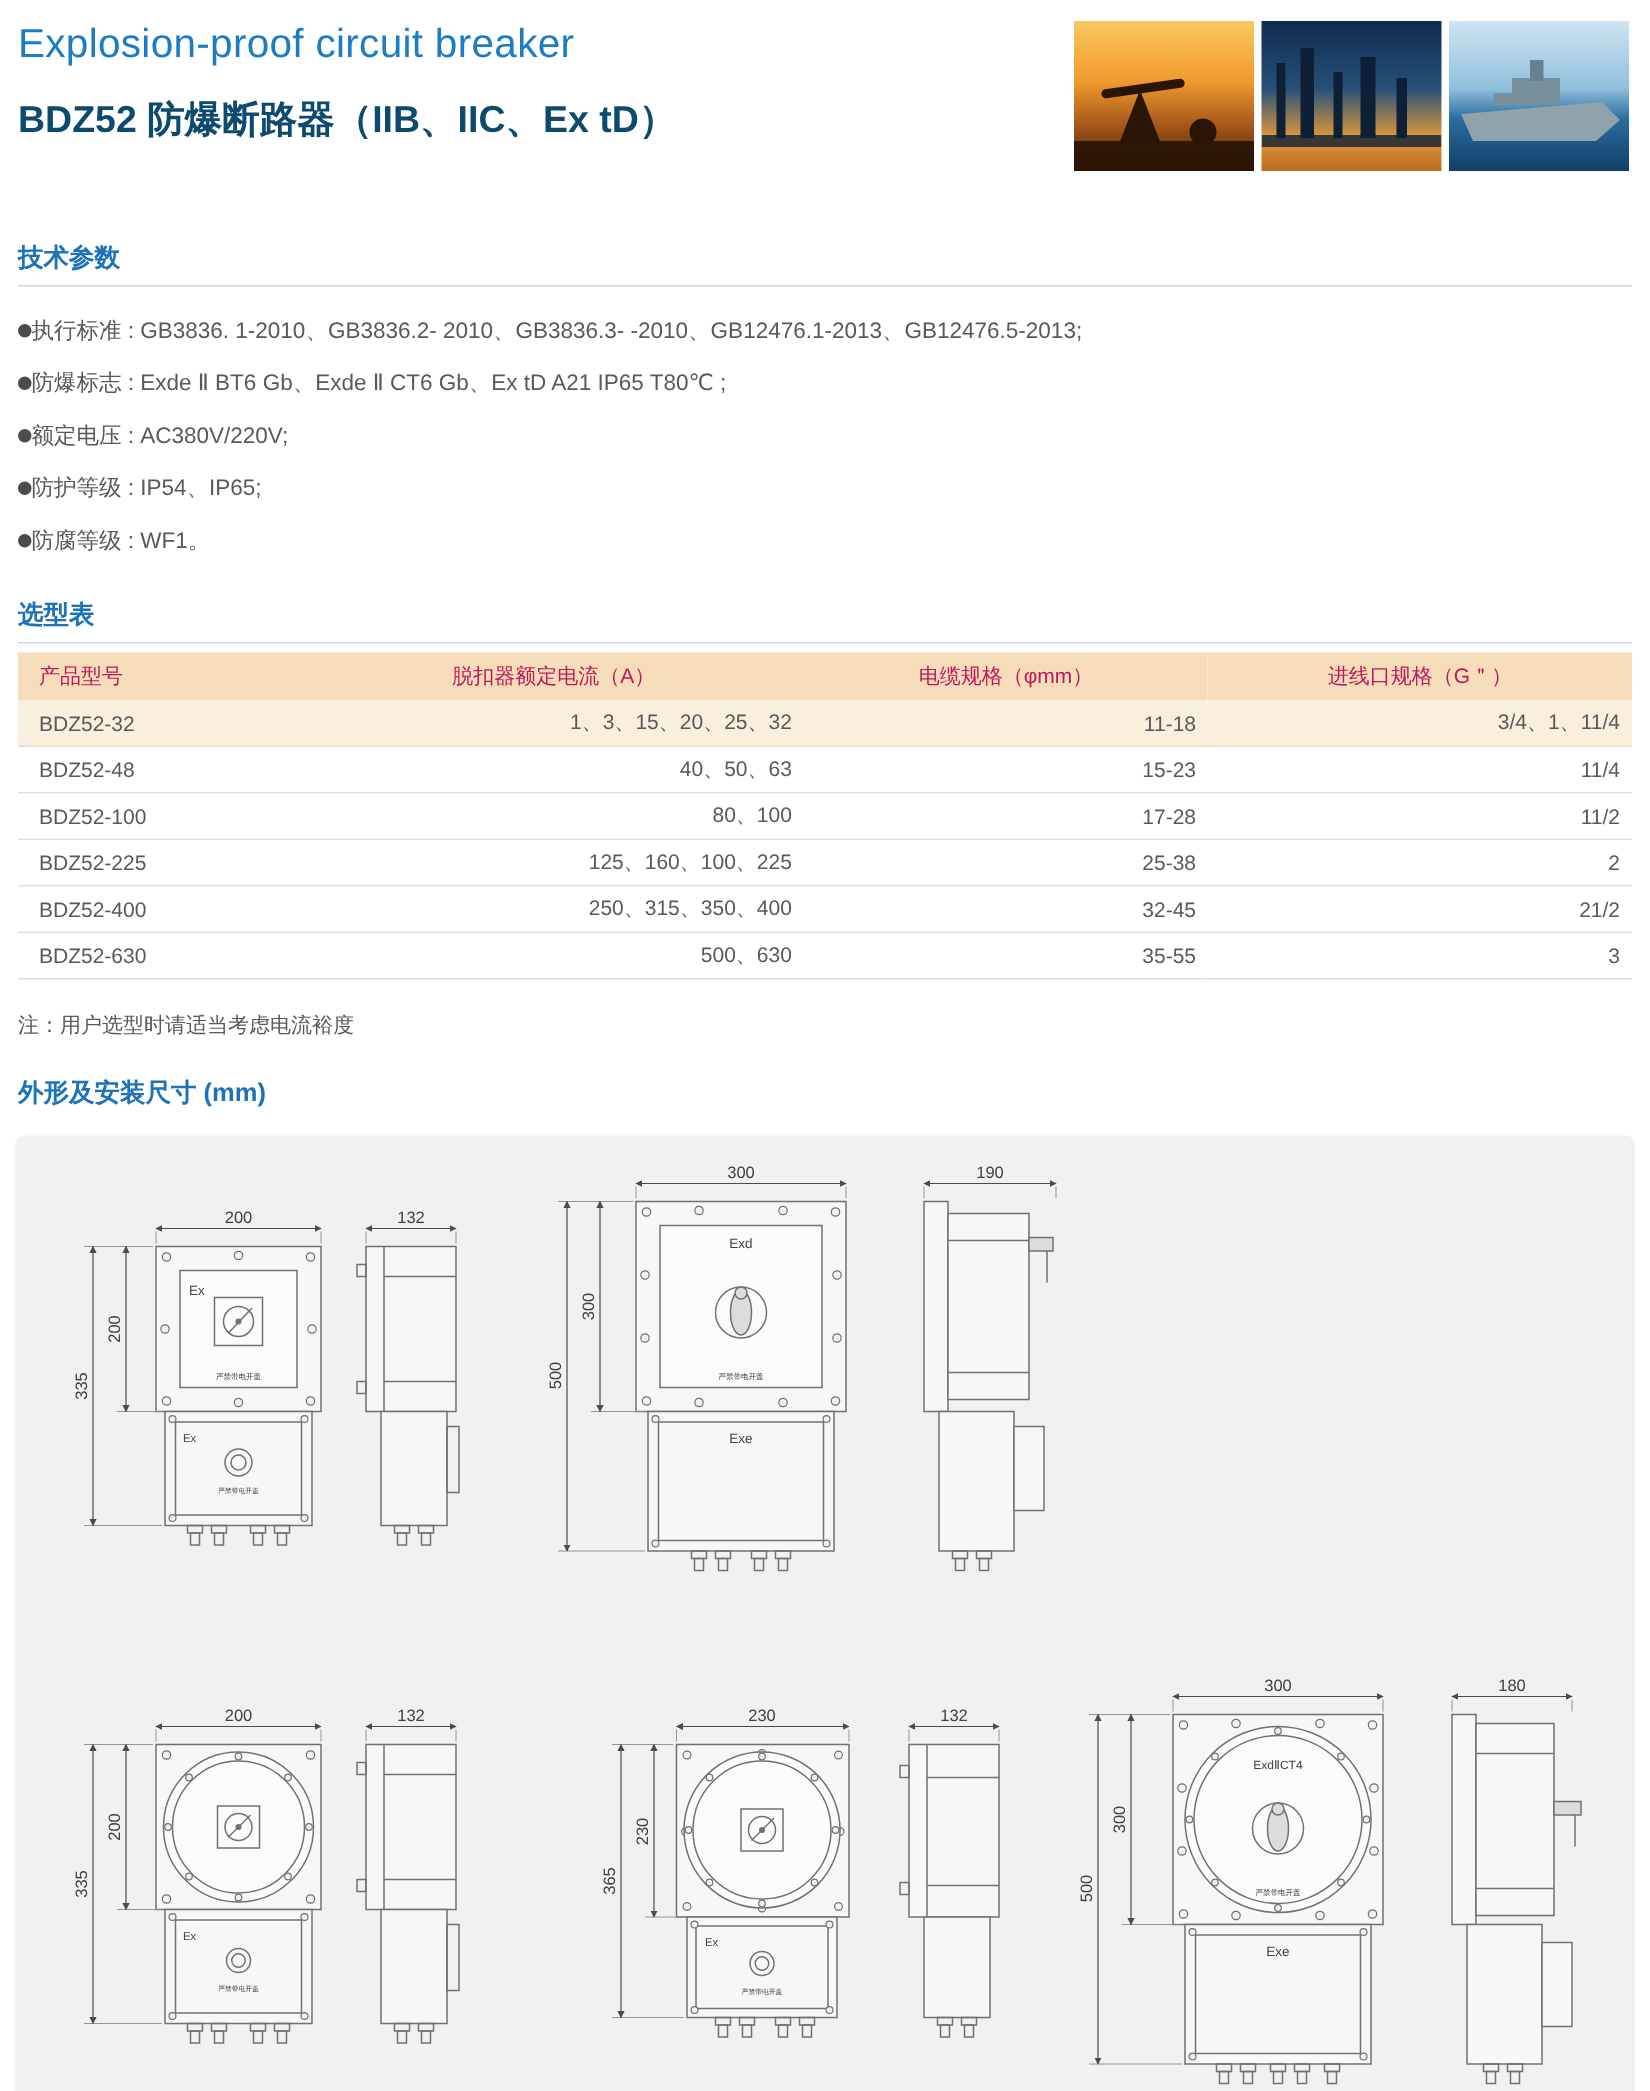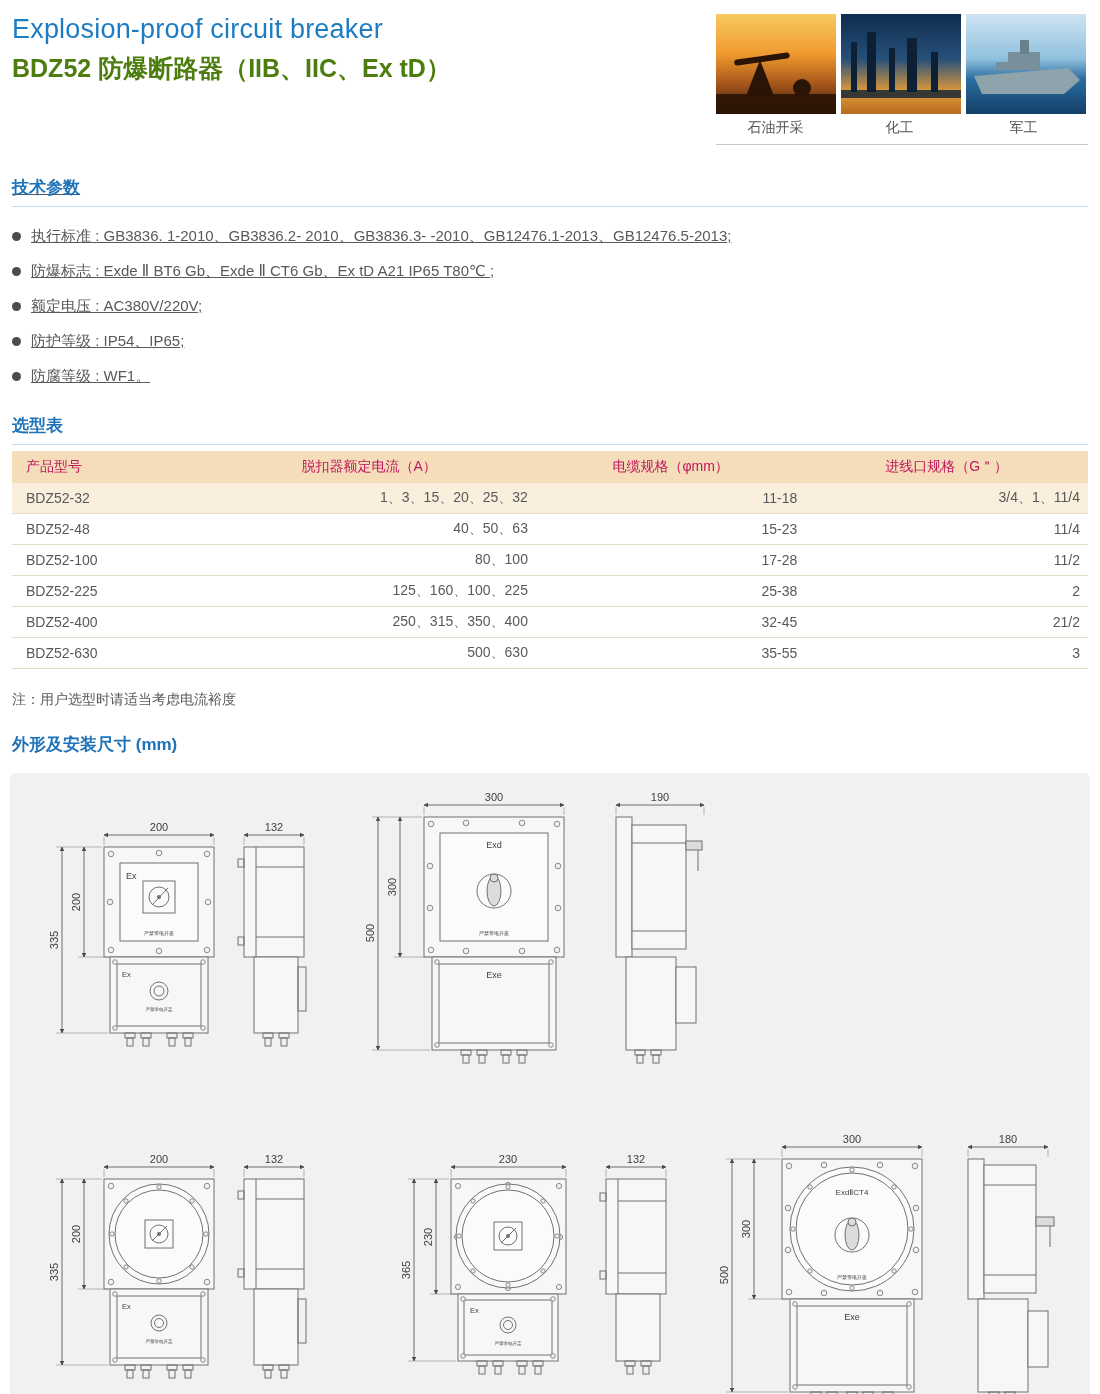--- a/index.html
+++ b/index.html
@@ -3,41 +3,41 @@
 <meta charset="utf-8">
 <style>
   * { margin:0; padding:0; box-sizing:border-box; }
   html,body { width:1100px; background:#fff; }
   body { font-family:"Liberation Sans","DejaVu Sans",sans-serif; color:#58595b; }
   .page { width:1100px; height:1394px; position:relative; overflow:hidden; background:#fff; }
 
   
   .header { display:flex; justify-content:space-between; padding:14px 12px 0 12px; height:148px; }
   .title-en { font-size:27px; color:#1d7dc4; font-weight:400; letter-spacing:.2px; }
-  .title-zh { font-size:25px; color:#4d7c0f; font-weight:700; margin-top:7px; }
+  .title-zh { font-size:25px; color:#0c4a6e; font-weight:700; margin-top:18px; }
   .photo-strip { width:372px; }
   .photos { display:flex; gap:5px; }
   .photo { width:120px; height:100px; position:relative; overflow:hidden; }
   .photo svg { position:absolute; left:0; top:0; width:100%; height:100%; }
   .p1 { background:linear-gradient(180deg,#f8c961 0%,#f09a2e 40%,#a5561a 70%,#3a1d08 100%); }
   .p2 { background:linear-gradient(180deg,#0e2c4e 0%,#27507a 45%,#e09a3a 78%,#b86a1e 100%); }
   .p3 { background:linear-gradient(180deg,#cfe4f2 0%,#8fc0dd 45%,#2b6da0 65%,#123f66 100%); }
   .photo-labels { display:flex; border-bottom:1px solid #c9c9c9; padding:5px 0 7px; }
   .photo-label { width:120px; margin-right:5px; text-align:center; font-size:14px; color:#555; }
 
   
   .section { padding:0 12px; }
   .sec-title { color:#1d72b8; font-size:17px; font-weight:700; padding-bottom:7px; }
   .rule { height:1px; background:#c9dcec; margin-bottom:6px; }
 
   .param-list { list-style:none; padding-top:6px; }
-  .param-list li { display:flex; align-items:center; gap:10px; padding:8px 0; font-size:15px; color:#58595b; }
+  .param-list li { display:flex; align-items:center; padding:8px 0; font-size:15px; color:#58595b; }
   .bullet { width:9px; height:9px; border-radius:50%; background:#4c4c4e; flex:none; }
 
-  .sec-tech { margin-top:28px;text-decoration:underline; }
+  .sec-tech { margin-top:12px; }
   .sec-sel { margin-top:20px; }
   .sec-dims { margin-top:24px; }
 
   table.sel { width:100%; border-collapse:collapse; font-size:14px; margin-top:6px; }
   .sel th { background:#f5ddba; font-weight:400; color:#be185d; padding:7px 8px; text-align:center; }
   .sel th:first-child { text-align:left; padding-left:14px; }
   .sel td { padding:6px 8px; text-align:right; border-bottom:1px solid #e6dccb; color:#58595b; }
   .sel td:first-child { text-align:left; padding-left:14px; }
   .sel tr.shade td { background:#faefdd; }
   .note { font-size:14px; color:#58595b; margin-top:22px; }
@@ -88,25 +88,20 @@
           </svg>
         </div>
         <div class="photo p3">
           <svg viewBox="0 0 120 100">
             <path d="M8 62 L102 54 L114 66 L98 80 L16 80 Z" fill="#8fa3ad"></path>
             <rect x="42" y="38" width="32" height="18" fill="#78909b"></rect>
             <rect x="54" y="26" width="9" height="14" fill="#69818c"></rect>
             <rect x="30" y="48" width="12" height="8" fill="#78909b"></rect>
           </svg>
         </div>
-      </div>
-      <div class="photo-labels">
-        <div class="photo-label">石油开采</div>
-        <div class="photo-label">化工</div>
-        <div class="photo-label">军工</div>
       </div>
     </div>
   </div>
 
   <div class="section sec-tech">
     <div class="sec-title">技术参数</div>
     <div class="rule"></div>
     <ul class="param-list">
       <li>
           <span class="bullet"></span>

